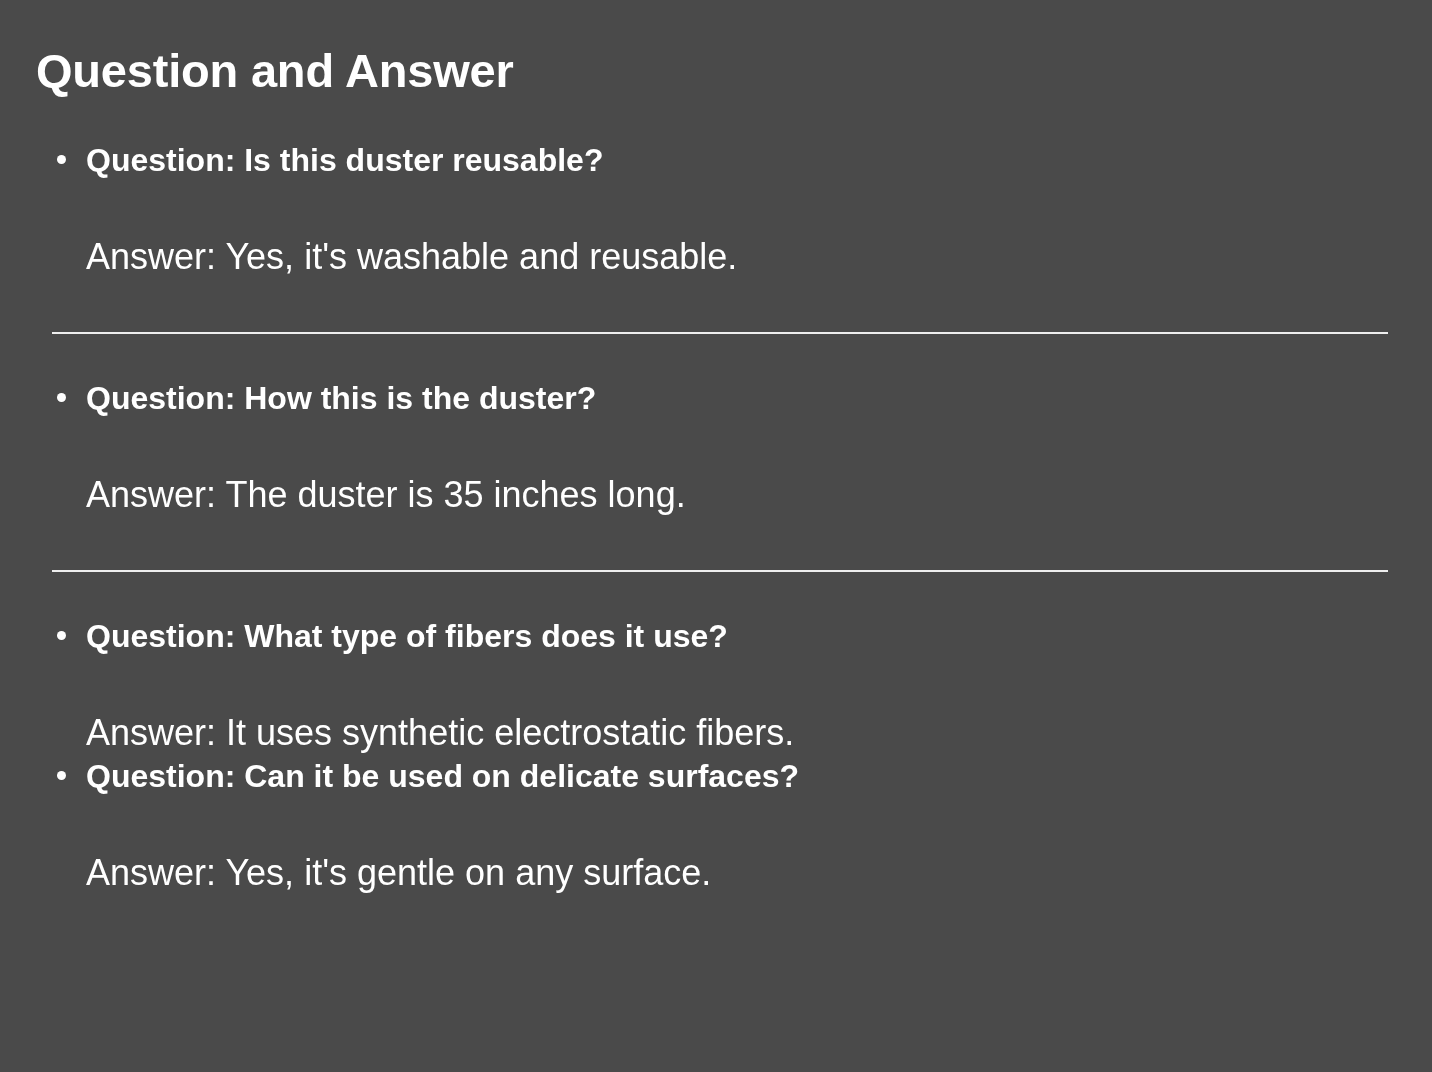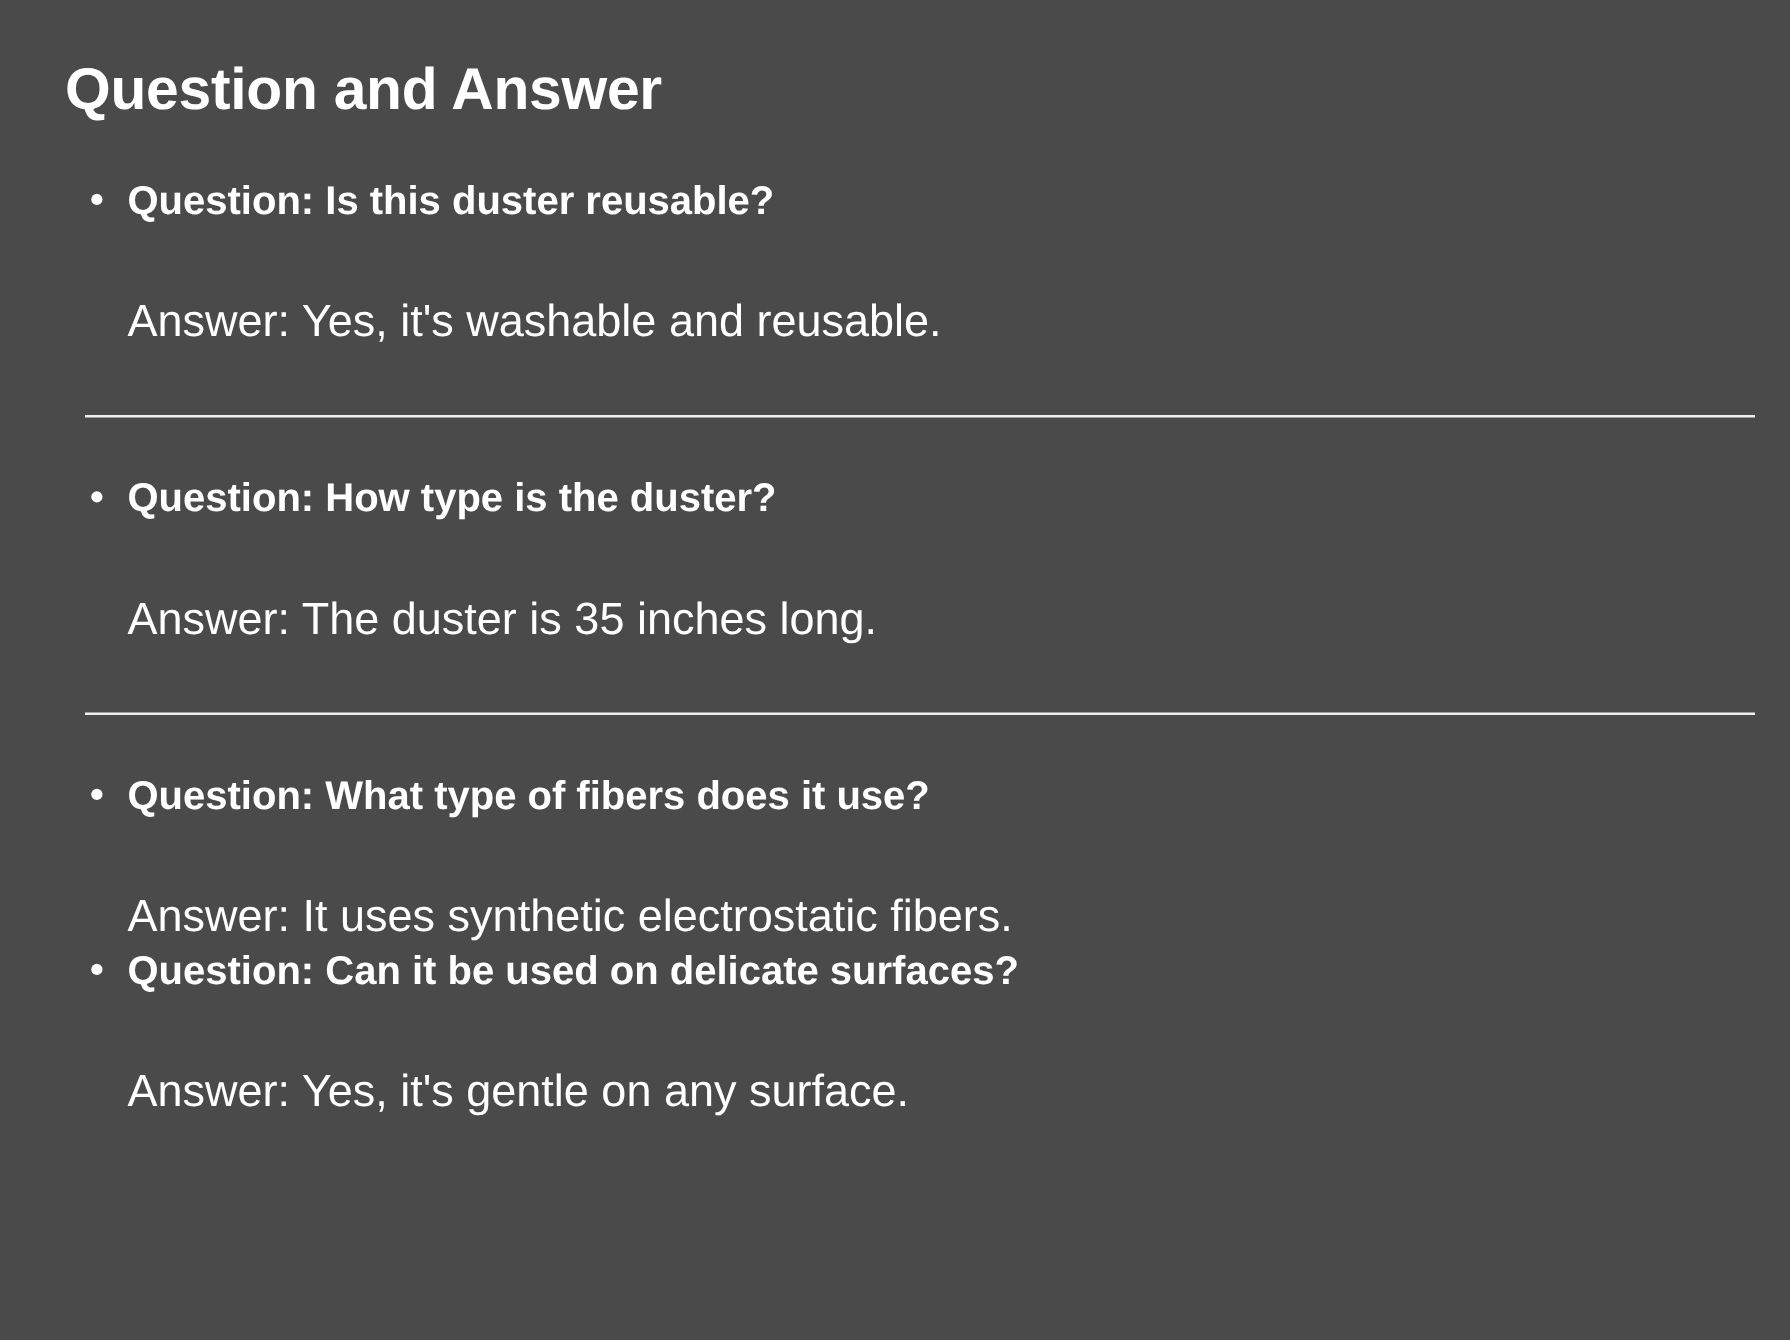--- a/index.html
+++ b/index.html
@@ -13,21 +13,21 @@
     font-family: "Liberation Sans", "DejaVu Sans", sans-serif;
     color: #ffffff;
     overflow: hidden;
     -webkit-font-smoothing: antialiased;
   }
 
   .qa-panel {
     box-sizing: border-box;
     width: 1432px;
     height: 1072px;
-    padding: 44px 44px 0 52px;
+    padding: 44px 44px 0 36px;
   }
 
   .panel-title {
     font-size: 47px;
     font-weight: bold;
     line-height: 1.15;
     letter-spacing: -0.2px;
     color: #ffffff;
     margin: 0 0 42px 0;
     white-space: nowrap;
@@ -102,21 +102,21 @@
         <span class="qa-bullet"></span>
         <span>Question: Is this duster reusable?</span>
       </p>
       <p class="qa-answer">Answer: Yes, it's washable and reusable.</p>
       <hr class="qa-divider">
     </li>
 
     <li class="qa-item">
       <p class="qa-question">
         <span class="qa-bullet"></span>
-        <span>Question: How type is the duster?</span>
+        <span>Question: How this is the duster?</span>
       </p>
       <p class="qa-answer">Answer: The duster is 35 inches long.</p>
       <hr class="qa-divider">
     </li>
 
     <li class="qa-item">
       <p class="qa-question">
         <span class="qa-bullet"></span>
         <span>Question: What type of fibers does it use?</span>
       </p>

